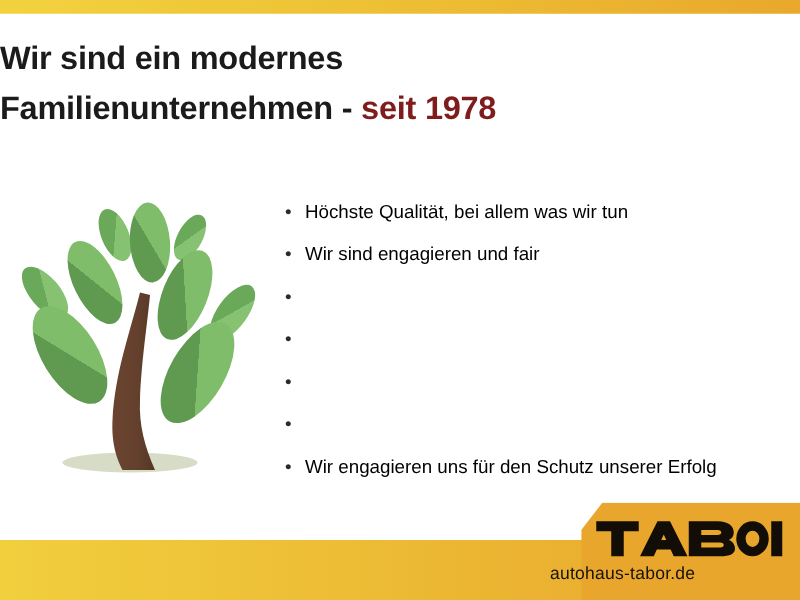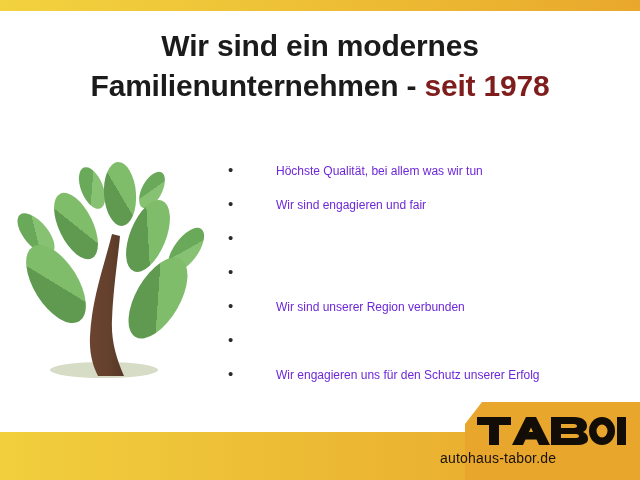--- a/index.html
+++ b/index.html
@@ -32,22 +32,21 @@
     height: 11px;
     background: linear-gradient(to right, #f2d23f 0%, #eec136 45%, #e9a82c 100%);
   }
 
   
   #headline {
     position: absolute;
     left: 0;
     top: 26px;
     width: 640px;
-    text-align: center;
-    font-size: 30px;
+    font-size: 26px;
     font-weight: bold;
     line-height: 40px;
     color: #1b1b1b;
     letter-spacing: -0.2px;
   }
   #headline .hl-line {
     display: block;
     white-space: nowrap;
   }
   #headline .hl-accent {
@@ -68,25 +67,24 @@
     line-height: 34px;
   }
   .bullet-dot {
     width: 16px;
     flex: 0 0 16px;
     font-size: 15px;
     color: #2b2b2b;
     line-height: 34px;
   }
   .bullet-text {
-    font-size: 12px;
-    color: #6d28d9;
+    font-size: 15px;
+    color: #000000;
     line-height: 34px;
     white-space: nowrap;
-    margin-left: 32px;
   }
 
   
   #tree {
     position: absolute;
     left: 8px;
     top: 158px;
     width: 212px;
     height: 232px;
   }
@@ -151,21 +149,20 @@
       <span class="bullet-text">Wir sind engagieren und fair</span>
     </div>
     <div class="bullet-row">
       <span class="bullet-dot">•</span>
     </div>
     <div class="bullet-row">
       <span class="bullet-dot">•</span>
     </div>
     <div class="bullet-row">
       <span class="bullet-dot">•</span>
-      <span class="bullet-text">Wir sind unserer Region verbunden</span>
     </div>
     <div class="bullet-row">
       <span class="bullet-dot">•</span>
     </div>
     <div class="bullet-row">
       <span class="bullet-dot">•</span>
       <span class="bullet-text">Wir engagieren uns für den Schutz unserer Erfolg</span>
     </div>
   </div>
 

